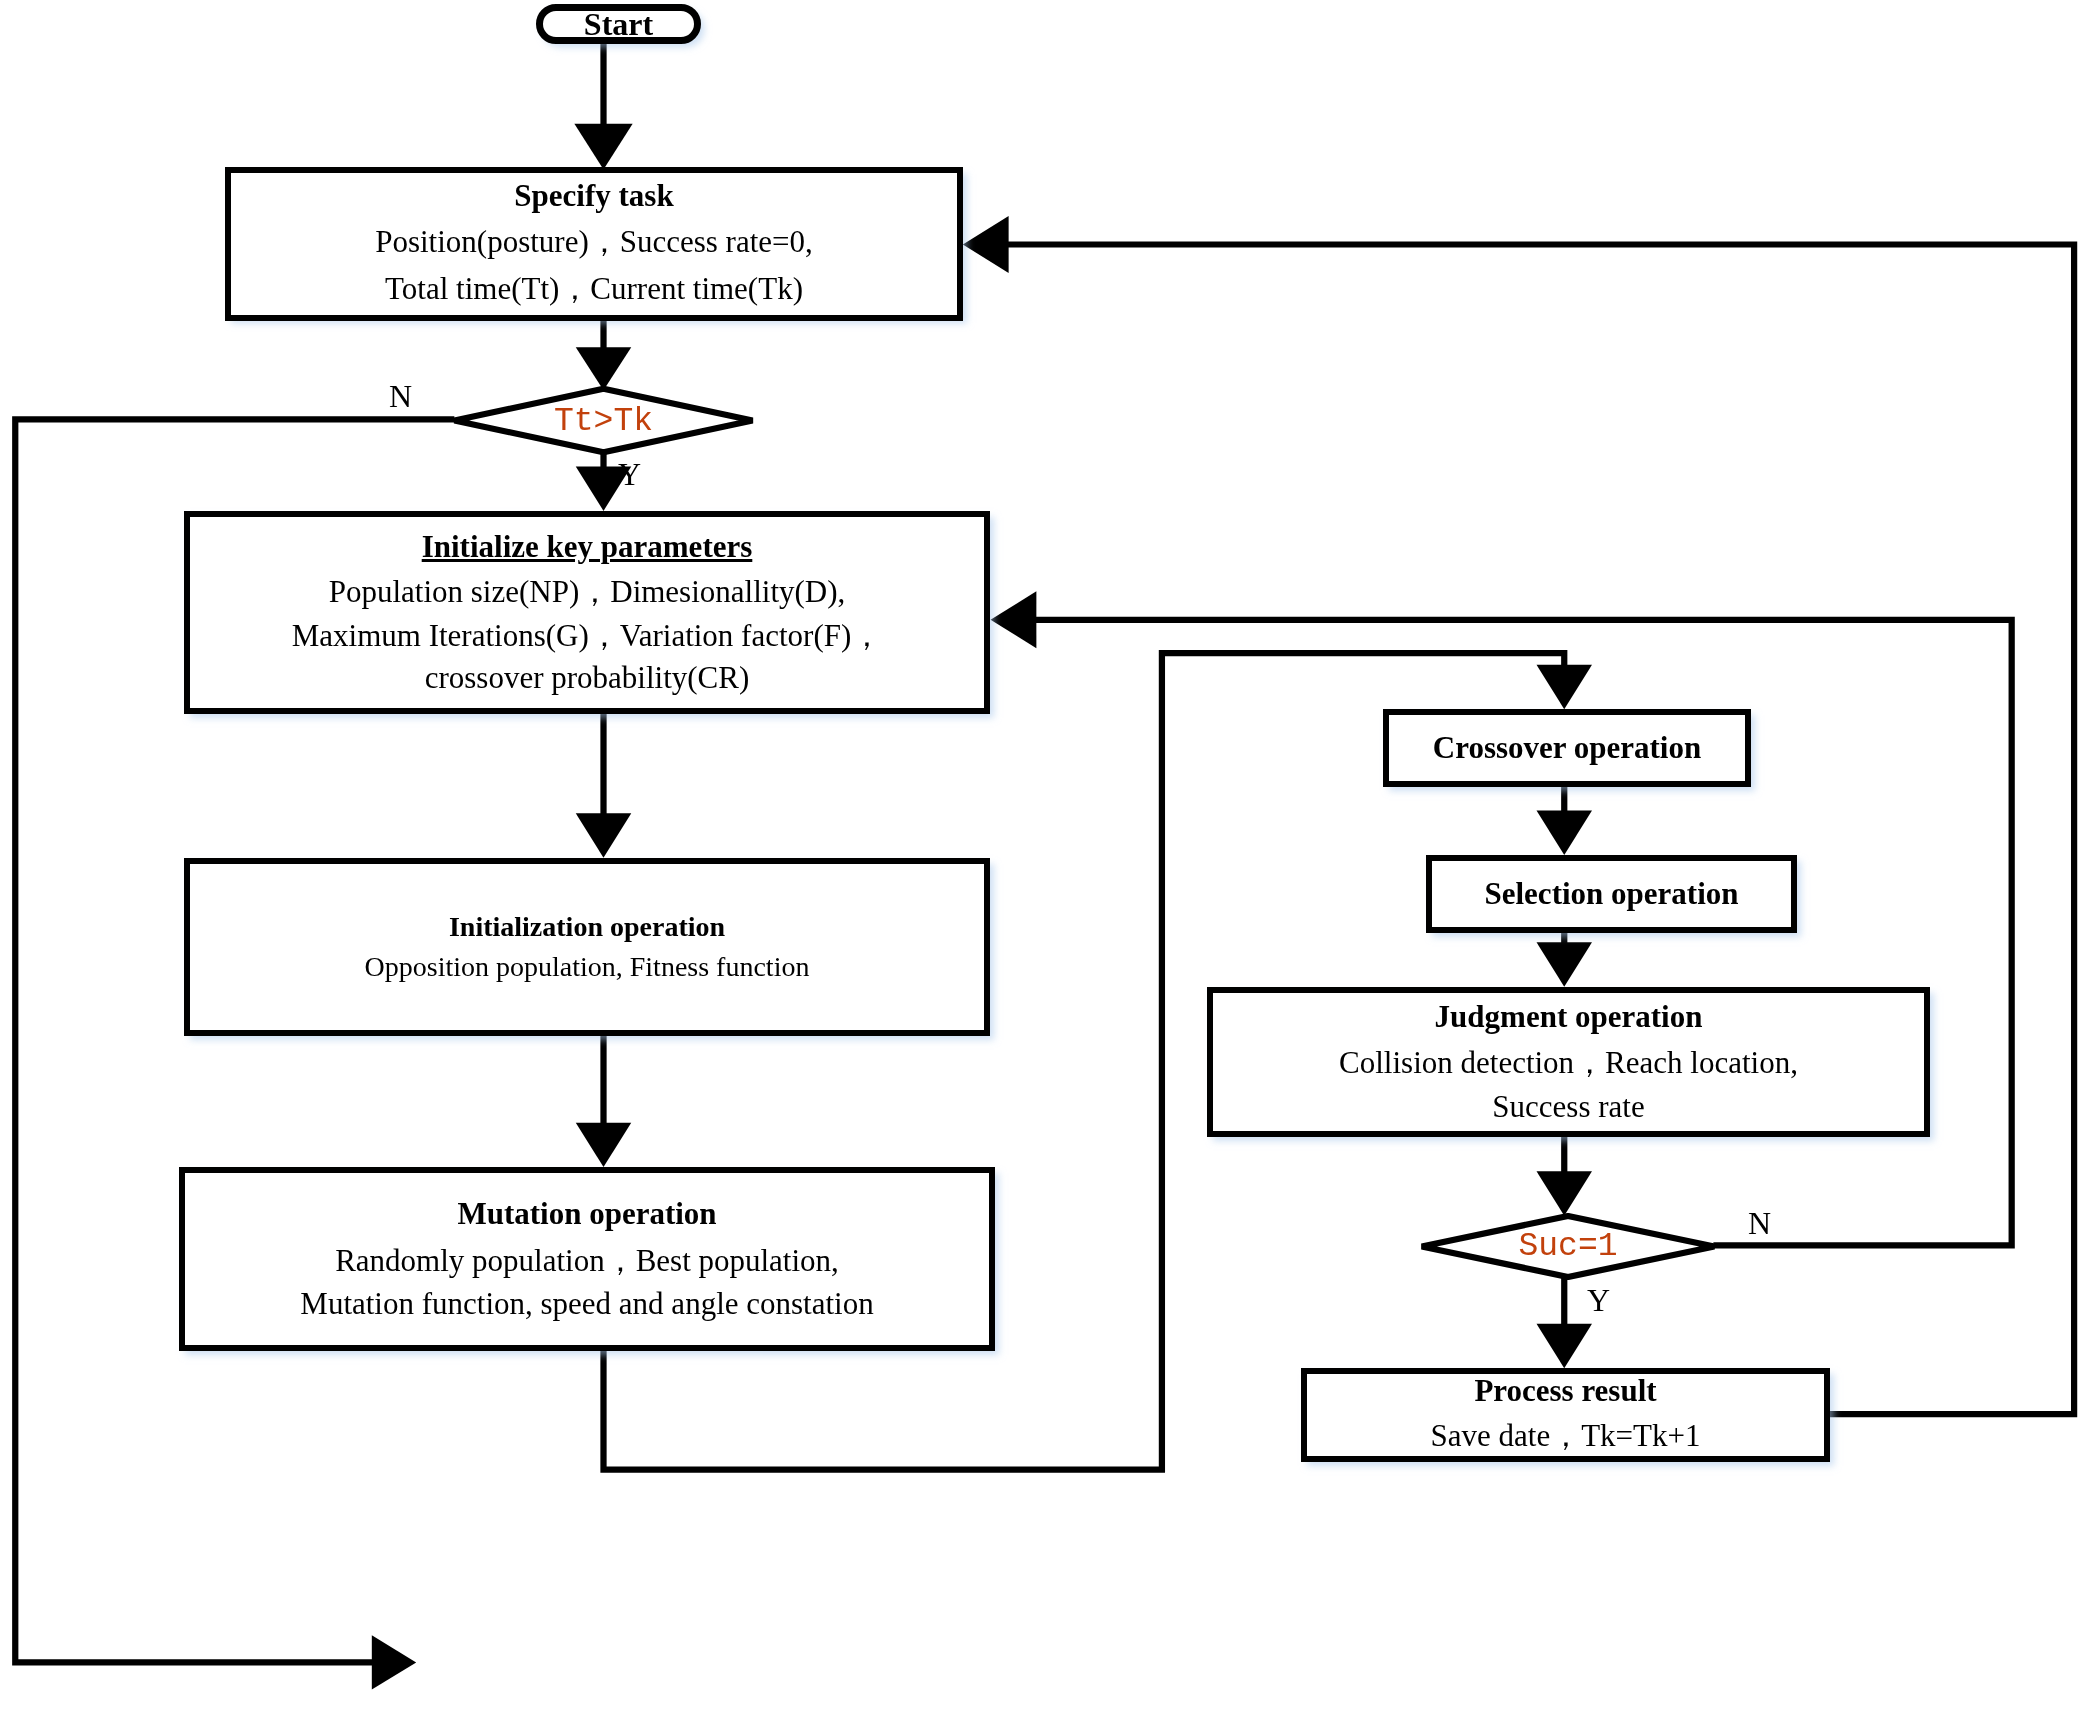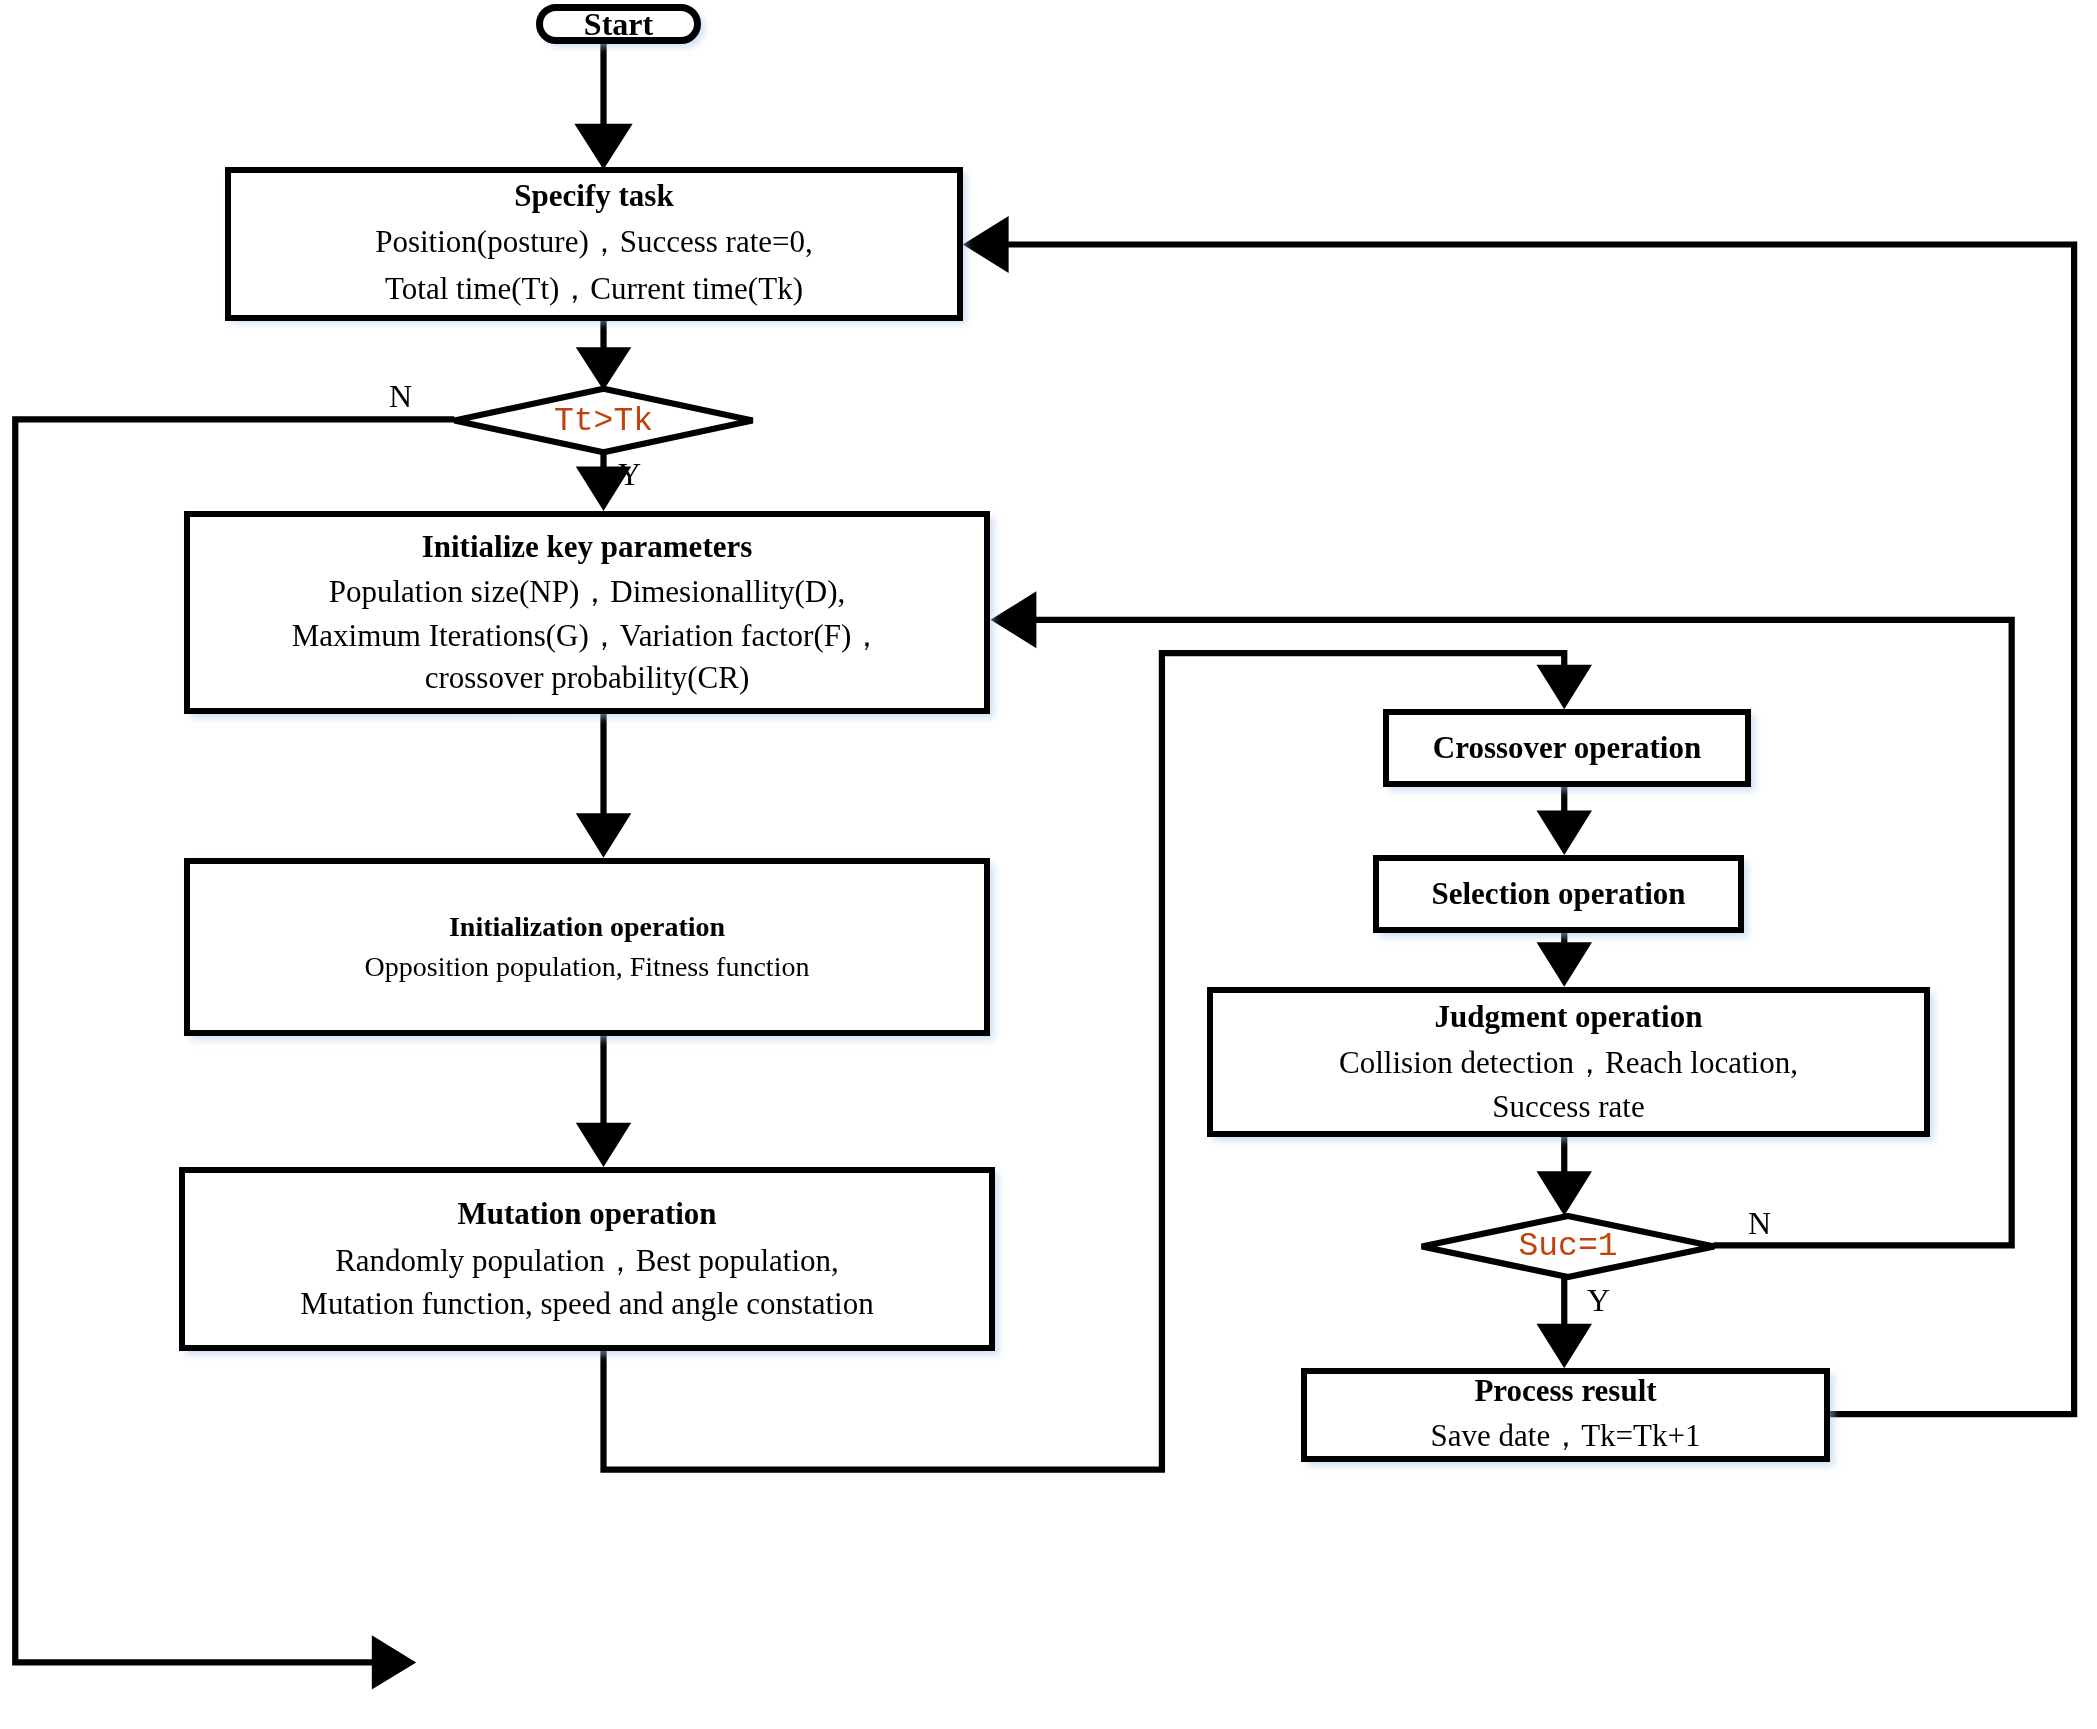--- a/index.html
+++ b/index.html
@@ -166,42 +166,42 @@
   </div>
 
   <svg style="position:absolute; left:451px; top:386px; width:305px; height:69px;" viewBox="0 0 440 100">
     <polygon points="220,4 436,50 220,96 4,50" fill="#ffffff" stroke="#000000" stroke-width="9"></polygon>
   </svg>
   <div class="diamond-label" style="left:451px; top:405px; width:305px; font-size:33px;">Tt&gt;Tk</div>
   <div class="label-txt" style="left:389px; top:380px;">N</div>
   <div class="label-txt" style="left:618px; top:458px;">Y</div>
 
   <div class="node process" style="left:184px; top:511px; width:806px; height:203px; font-size:31px;">
-    <div class="title" style="margin-bottom:5.6px;">Initialize key parameters</div>
+    <div class="title" style="margin-bottom:5.6px;text-decoration:underline;">Initialize key parameters</div>
     <div class="sub" style="margin-bottom:2.8px;">Population size(NP)，Dimesionallity(D),</div>
     <div class="sub" style="margin-bottom:2.8px;">Maximum Iterations(G)，Variation factor(F)，</div>
     <div class="sub">crossover probability(CR)</div>
   </div>
 
   <div class="node process" style="left:184px; top:858px; width:806px; height:178px; font-size:28px;">
     <div class="title" style="margin-bottom:8.3px;">Initialization operation</div>
     <div class="sub">Opposition population, Fitness function</div>
   </div>
 
   <div class="node process" style="left:179px; top:1167px; width:816px; height:184px; font-size:31px;">
     <div class="title" style="margin-bottom:8.3px;">Mutation operation</div>
     <div class="sub" style="margin-bottom:4.2px;">Randomly population，Best population,</div>
     <div class="sub">Mutation function, speed and angle constation</div>
   </div>
 
   <div class="node process" style="left:1383px; top:709px; width:368px; height:78px; font-size:31px;">
     <div class="title">Crossover operation</div>
   </div>
 
-  <div class="node process" style="left:1373px; top:855px; width:371px; height:78px; font-size:31px;">
+  <div class="node process" style="left:1426px; top:855px; width:371px; height:78px; font-size:31px;">
     <div class="title">Selection operation</div>
   </div>
 
   <div class="node process" style="left:1207px; top:987px; width:723px; height:150px; font-size:31px;">
     <div class="title" style="margin-bottom:7px;">Judgment operation</div>
     <div class="sub" style="margin-bottom:4.2px;">Collision detection，Reach location,</div>
     <div class="sub">Success rate</div>
   </div>
 
   <svg style="position:absolute; left:1419px; top:1213px; width:298px; height:67px;" viewBox="0 0 430 96">

